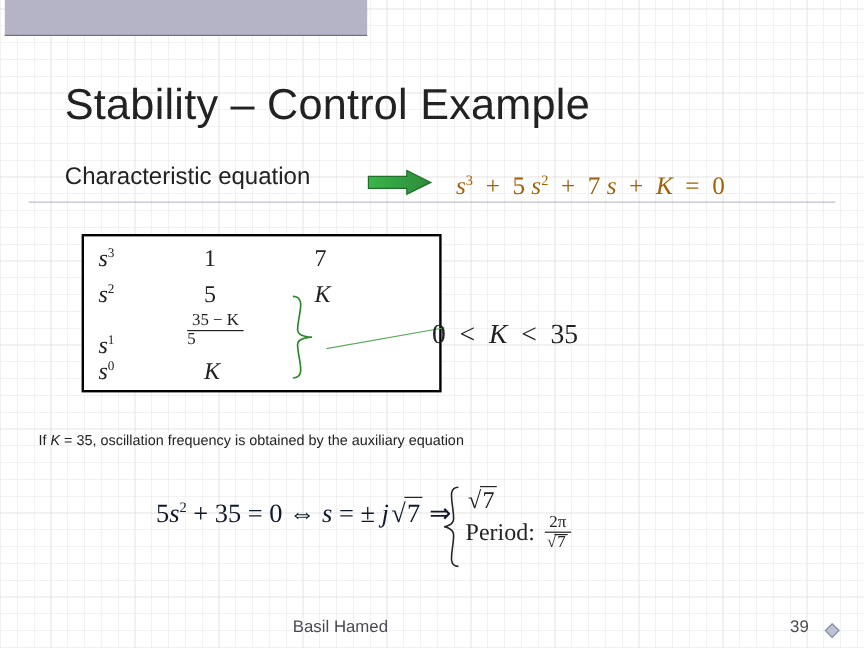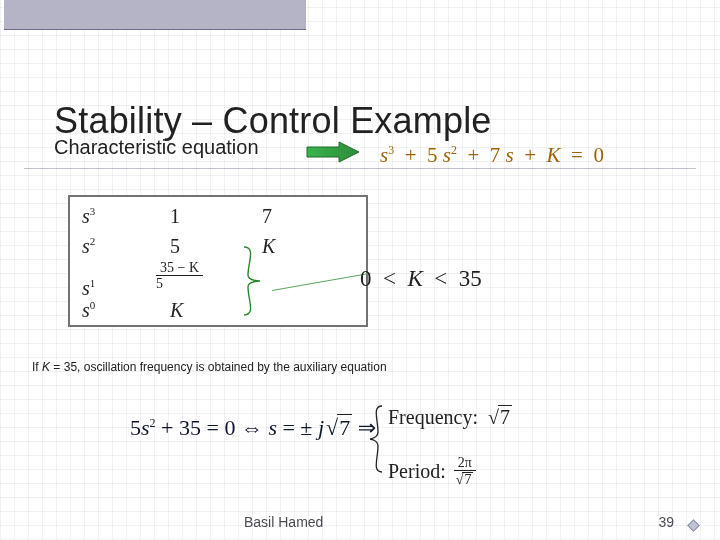--- a/index.html
+++ b/index.html
@@ -15,21 +15,20 @@
   }
   .topbar {
     position: absolute; left: 4px; top: 0; width: 302px; height: 30px;
     background: #b5b4c6;
     border-bottom: 1px solid #6d6d89;
   }
   .title {
     position: absolute; left: 54px; top: 66px;
     font-size: 36px; font-weight: 400; color: #222;
     letter-spacing: 0.2px;
-    margin-top: 34px;
   }
   .subtitle {
     position: absolute; left: 54px; top: 136px;
     font-size: 20px; color: #222; text-align: center;
   }
   .underline {
     position: absolute; left: 24px; top: 168px; width: 672px;
     border-top: 1px solid rgba(140,140,160,0.55);
   }
   .arrow {
@@ -39,21 +38,21 @@
 
   .char-eq {
     position: absolute; left: 380px; top: 143px;
     font-family: 'Times New Roman', serif; font-size: 21px;
     color: #a16207; white-space: nowrap;
   }
   .char-eq sup { font-size: 12px; vertical-align: super; }
 
   .routh-box {
     position: absolute; left: 68px; top: 195px;
-    width: 300px; height: 132px; border: 2px solid #737373;
+    width: 300px; height: 132px; border: 2px solid #000000;
     background: #ffffff;
   }
   .routh-row { position: absolute; font-family: 'Times New Roman', serif; font-size: 20px; color: #222; }
   .routh-row sup { font-size: 11px; vertical-align: super; }
   .rlab { left: 12px; }
   .rcol1 { left: 100px; text-align: center; }
   .rcol2 { left: 192px; text-align: center; }
   .frac { display: inline-block; text-align: left; vertical-align: middle; }
   .frac .num { display: block; font-size: 14px; border-bottom: 1px solid #222; padding: 0 4px; line-height: 1; }
   .frac .den { display: block; font-size: 14px; padding-top: 1px; line-height: 1; }
@@ -89,21 +88,21 @@
   .sqrt .rad { border-top: 1px solid #222; padding: 0 2px; display: inline-block; margin-left: -1px; }
 
   .freq-brace {
     position: absolute; left: 370px; top: 404px; width: 14px; height: 70px;
   }
   .freq-labels {
     position: absolute; left: 388px; top: 405px;
     font-family: 'Times New Roman', serif; font-size: 20px; color: #222;
   }
   .freq-labels .row1 { display: flex; align-items: center; gap: 8px; }
-  .freq-labels .row2 { display: flex; align-items: center; gap: 8px; margin-top: 27px; }
+  .freq-labels .row2 { display: flex; align-items: center; gap: 8px; margin-top: 0; }
   .freq-labels .smallfrac .num { font-size: 14px; }
   .freq-labels .smallfrac .den { font-size: 14px; }
 
   .footer-author {
     position: absolute; left: 244px; bottom: 10px; font-size: 14px; color: #4a4a55;
   }
   .footer-page {
     position: absolute; right: 46px; bottom: 10px; font-size: 14px; color: #4a4a55;
   }
   .accent-square {
@@ -178,21 +177,20 @@
 </div>
 
 <div class="freq-brace">
   <svg width="14" height="70">
     <path d="M12 2 C2 2 8 16 8 28 C8 34 0 35 0 35 C0 35 8 36 8 42 C8 54 2 68 12 68" stroke="#222" fill="none" stroke-width="1.3"></path>
   </svg>
 </div>
 
 <div class="freq-labels">
   <div class="row1">
-    <span>Frequency:</span>
     <span class="sqrt"><span class="rad">7</span></span>
   </div>
   <div class="row2">
     <span>Period:</span>
     <span class="frac smallfrac">
       <span class="num">2π</span>
       <span class="den"><span class="sqrt"><span class="rad">7</span></span></span>
     </span>
   </div>
 </div>

